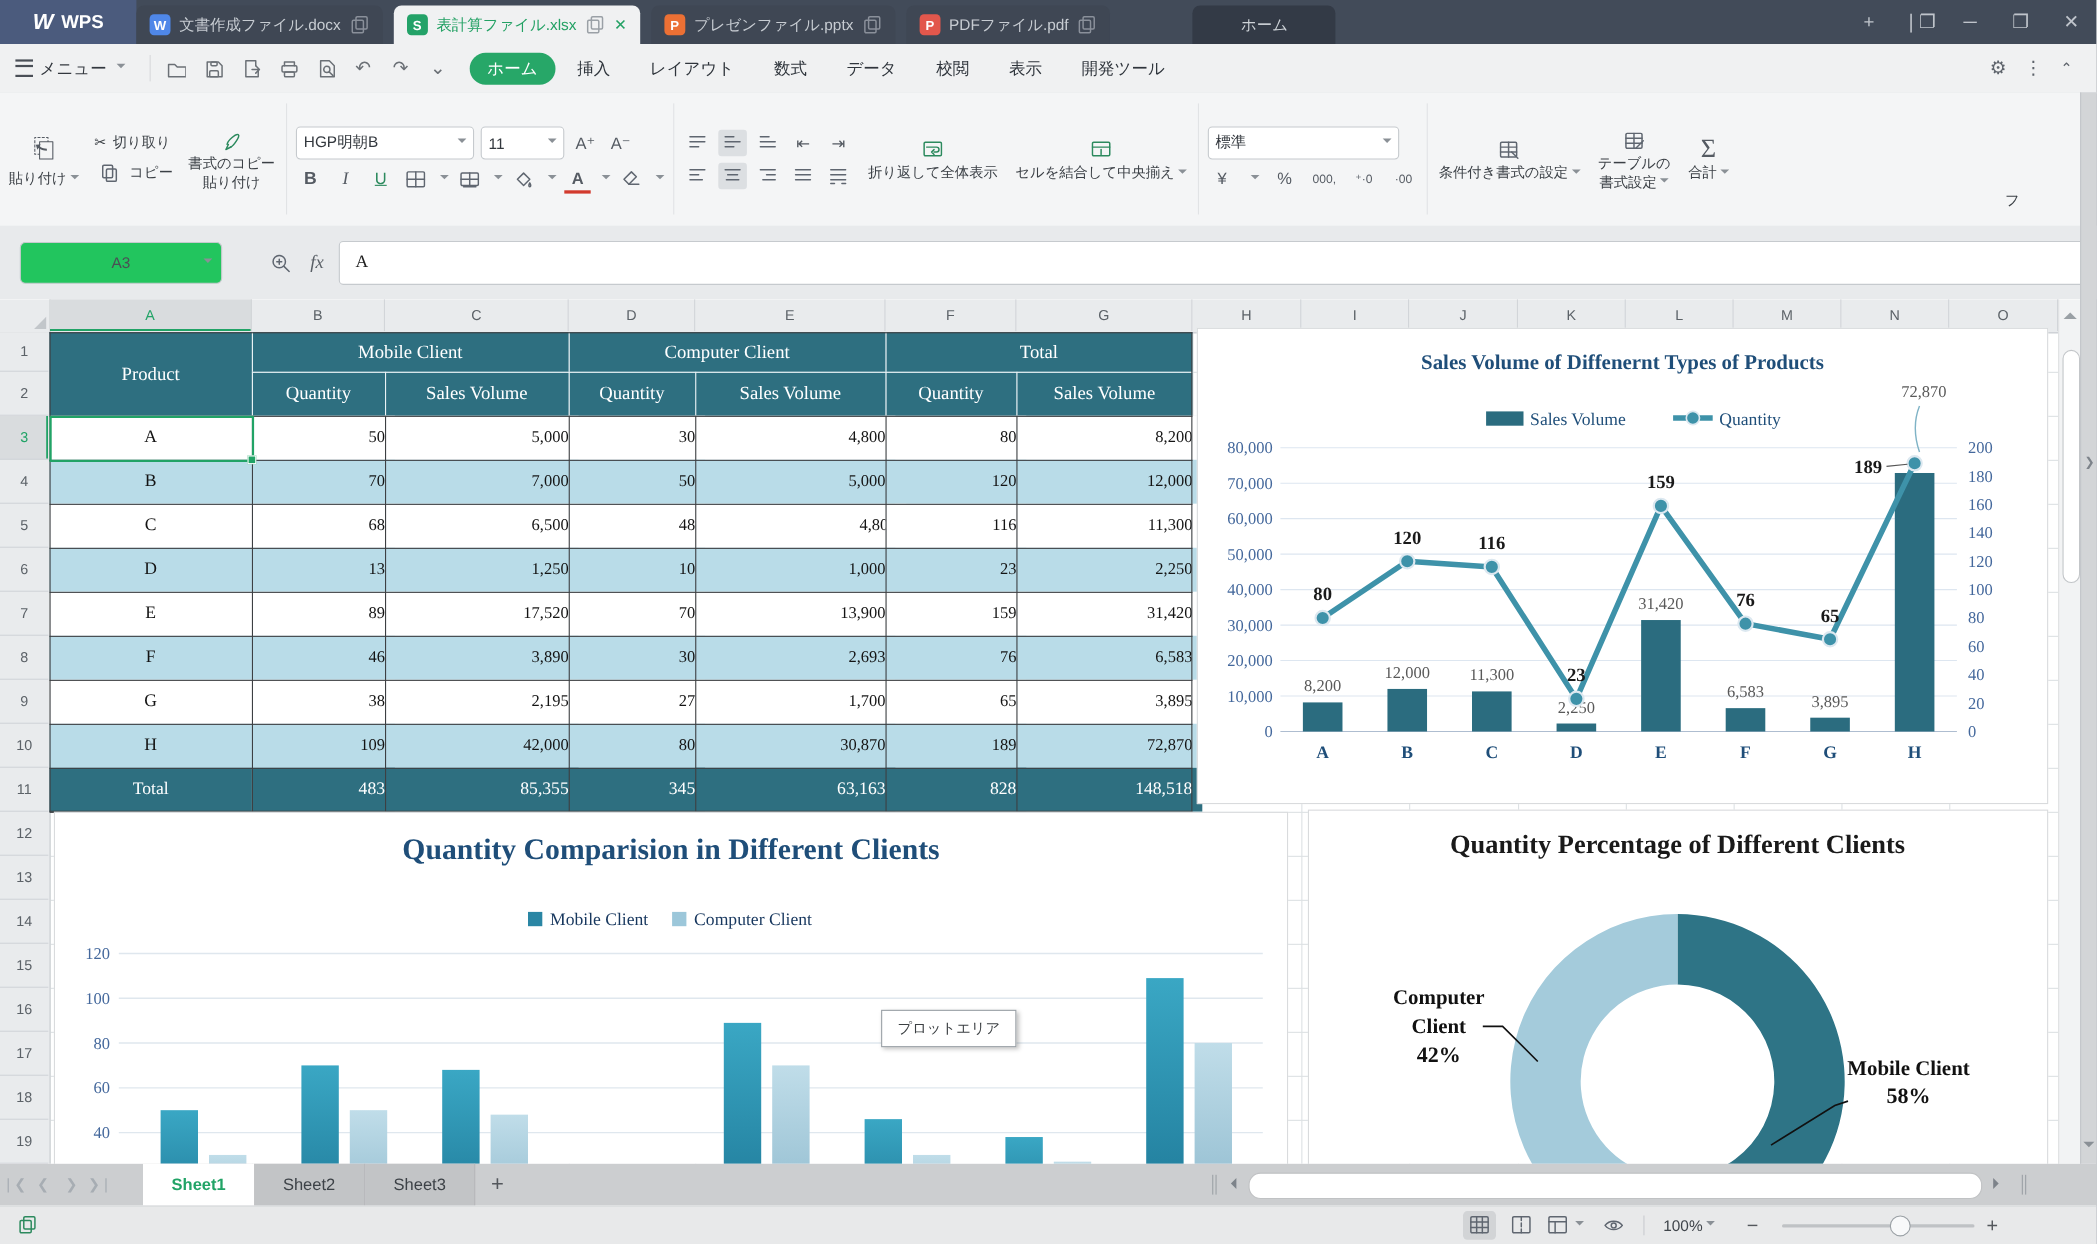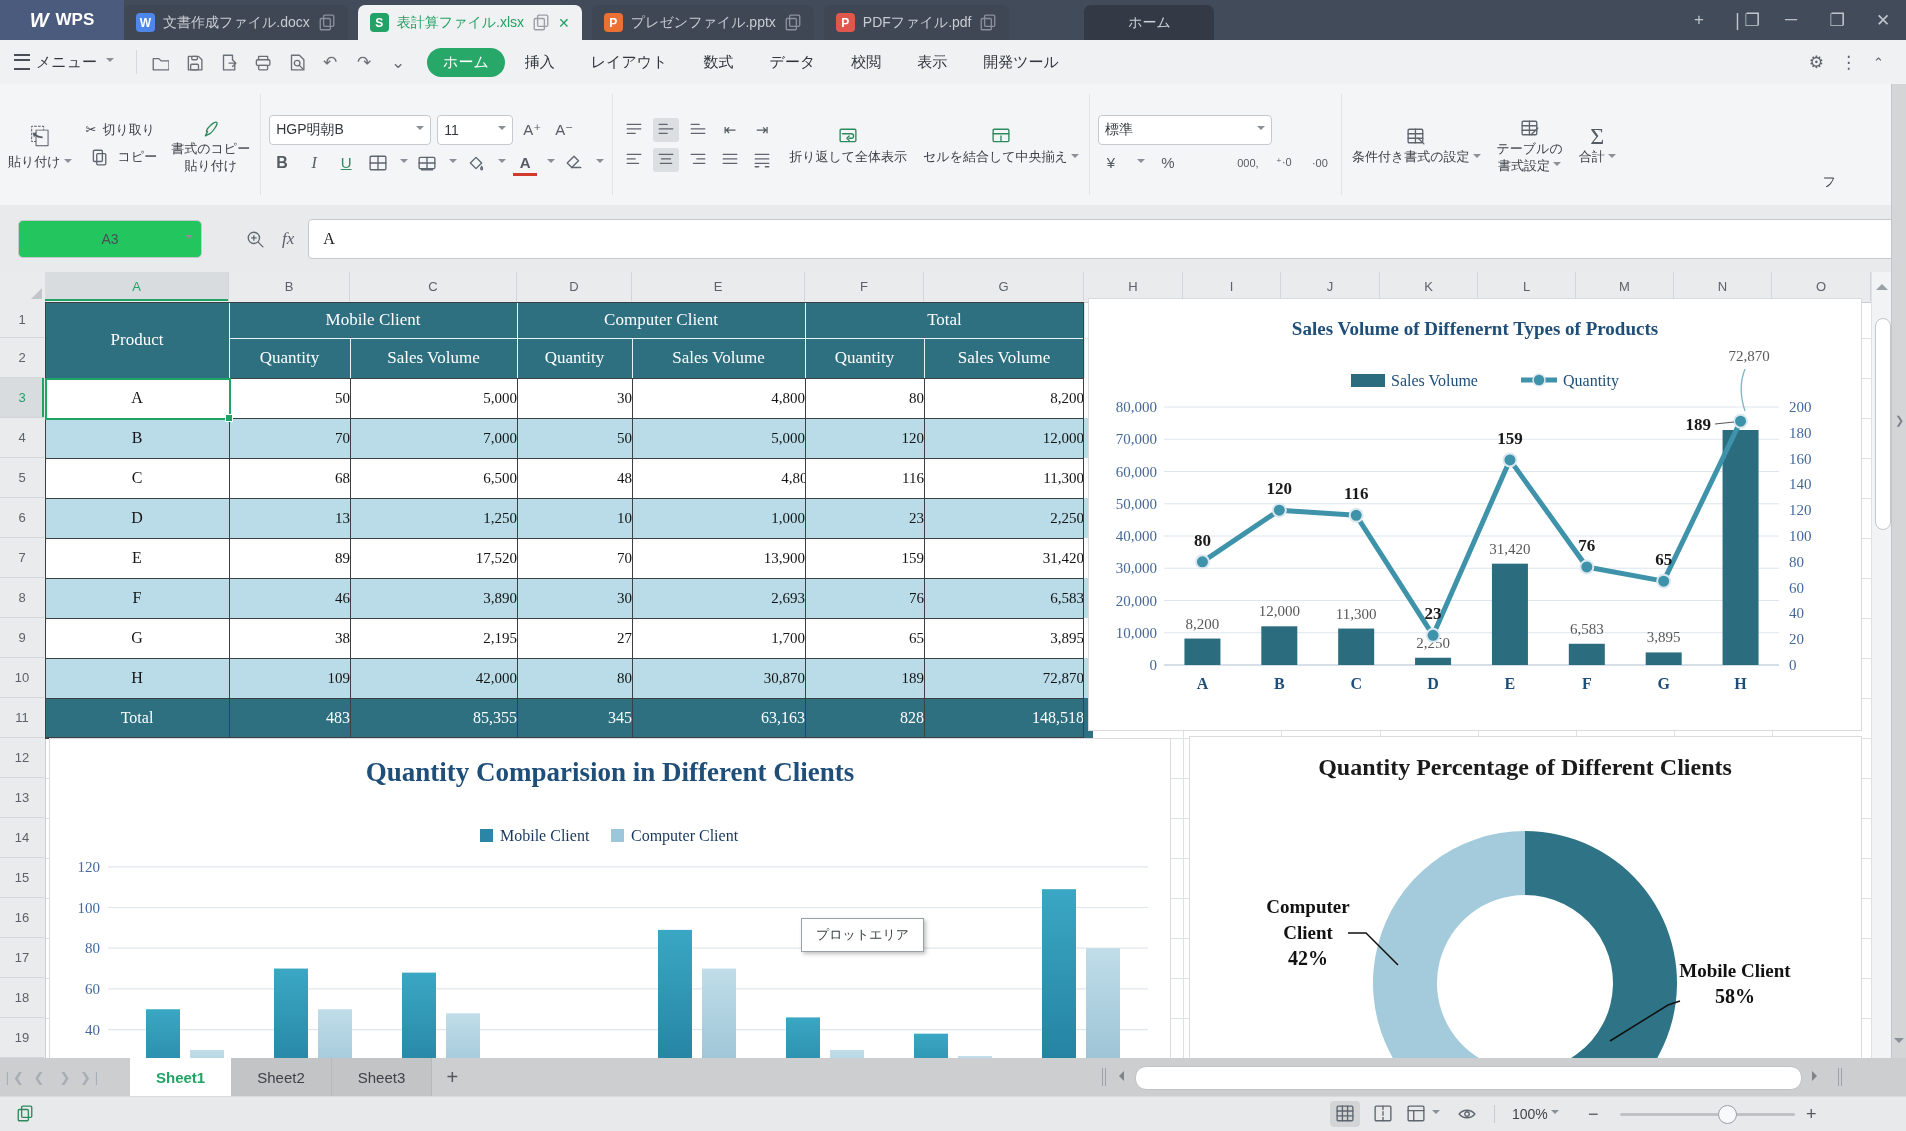--- a/index.html
+++ b/index.html
@@ -396,21 +396,21 @@
       <div class="srow">
         <div class="combo" style="width:160px;">
           <span>標準</span>
             <span class="caret"></span>
         </div>
       </div>
       <div class="srow" style="gap:10px;">
         <span class="tbi">¥</span>
           <span class="caret"></span>
         <span class="tbi">%</span>
-        <span class="tbi" style="font-size:11px;margin-left:44px;">000,</span>
+        <span class="tbi" style="font-size:11px;">000,</span>
         <span class="tbi" style="font-size:11px;">⁺·0</span>
         <span class="tbi" style="font-size:11px;">·00</span>
       </div>
     </div>
     <div class="tsep"></div>
     <div class="tgroup">
       <span class="tbi">
           <svg width="18" height="18" viewBox="0 0 16 16" fill="none" stroke="#5f6670" stroke-width="1.2" stroke-linecap="round" stroke-linejoin="round">
             <rect x="1" y="2" width="13" height="12" rx="1"></rect>
             <path d="M1 6h13M1 10h13M7.5 2v12"></path>

